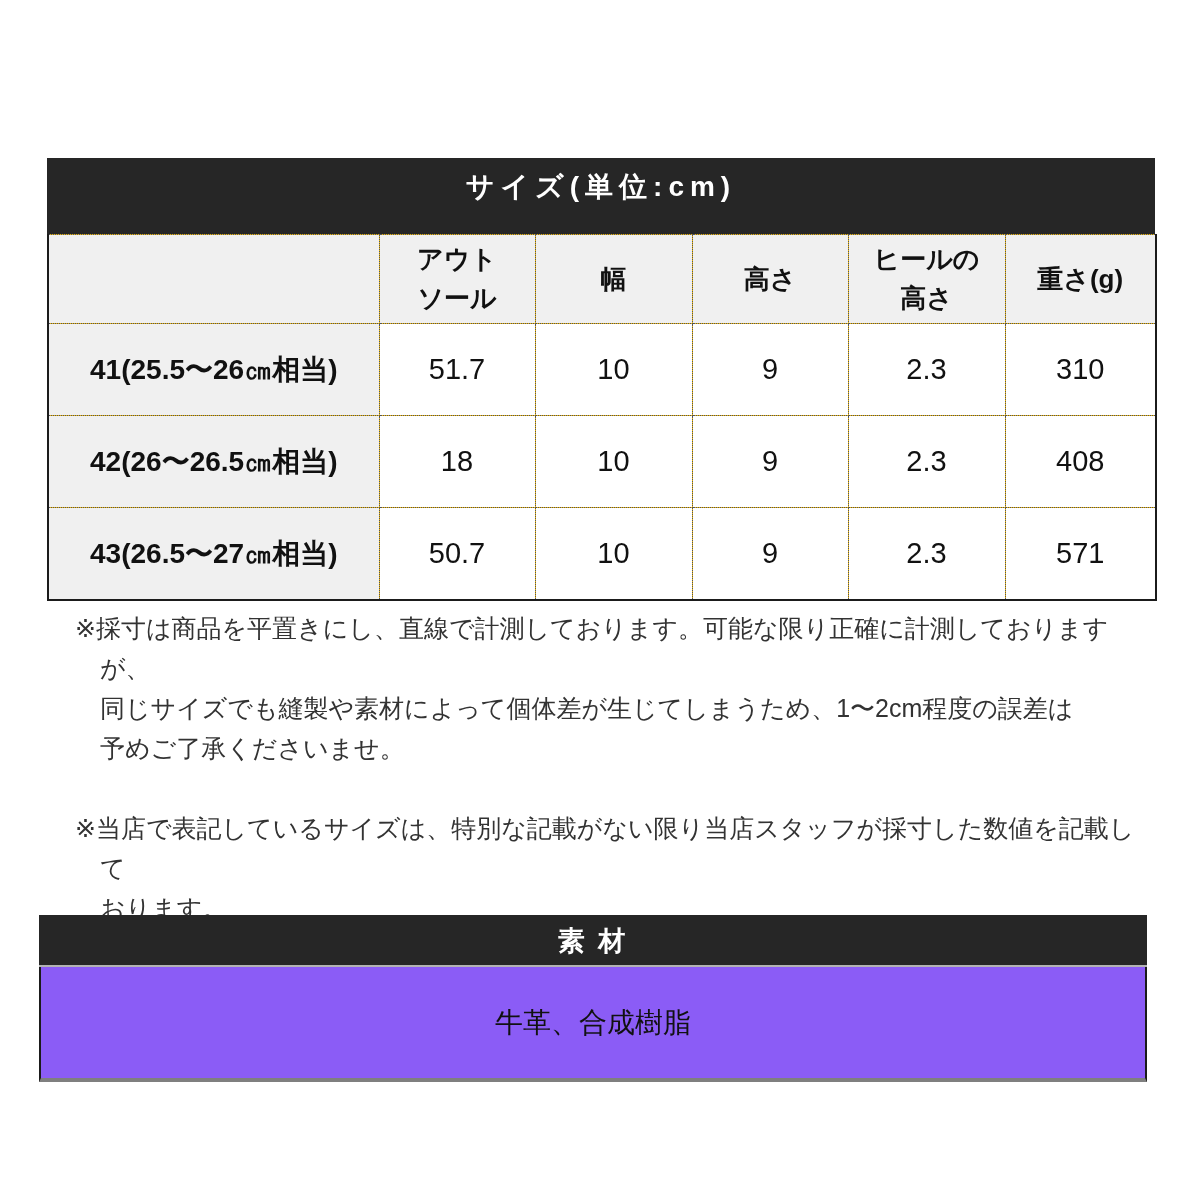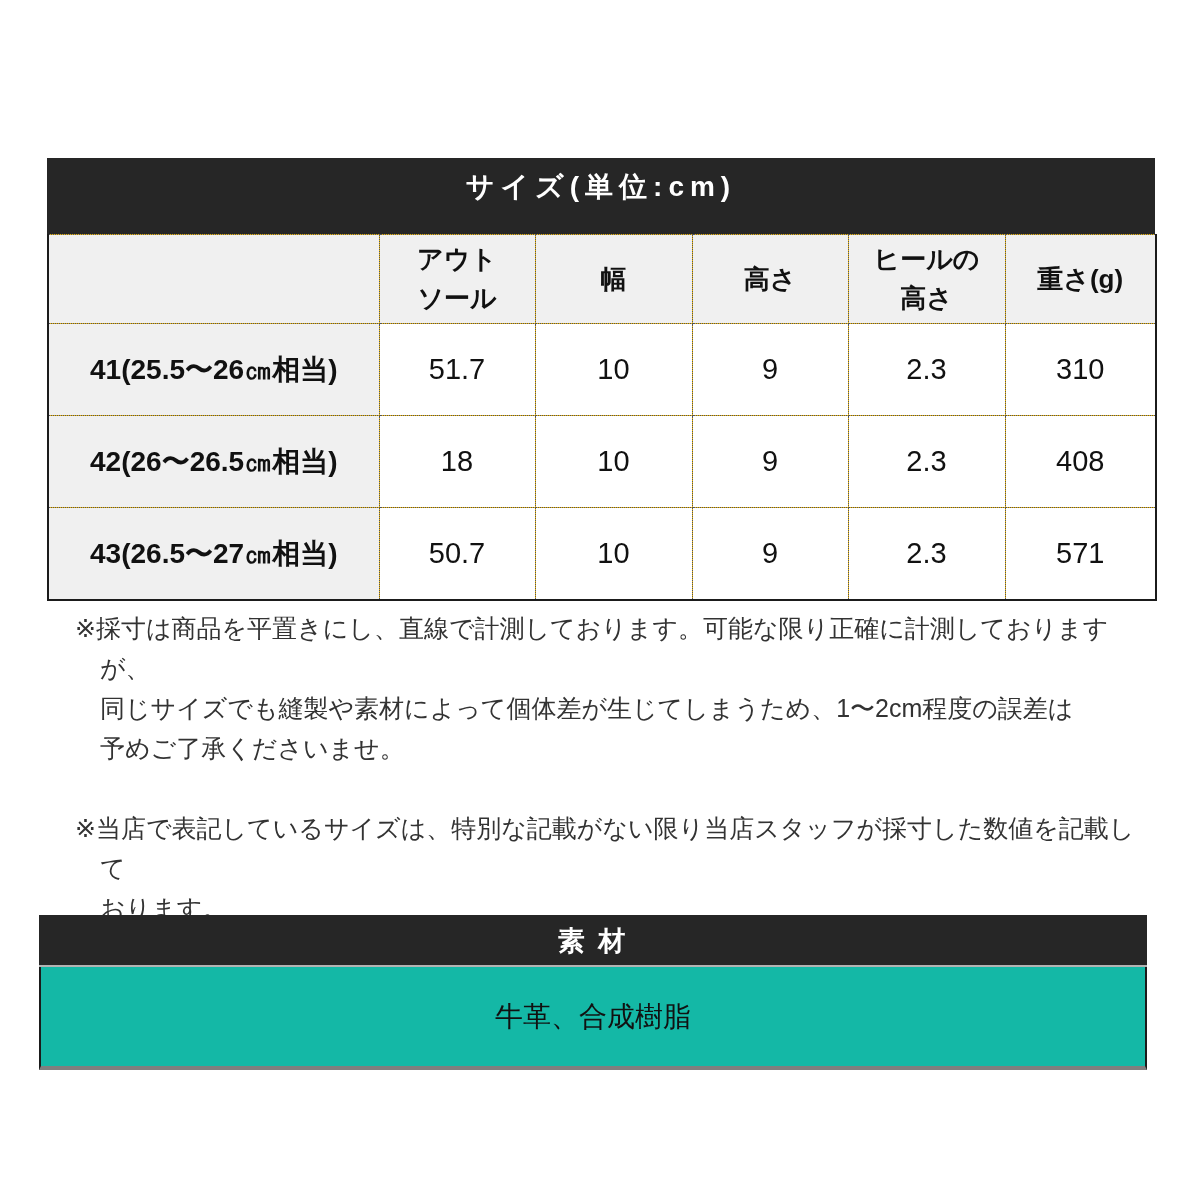--- a/index.html
+++ b/index.html
@@ -102,22 +102,22 @@
   }
   .material-bar {
     height: 52px;
     line-height: 52px;
     font-size: 27px;
     letter-spacing: 3px;
     border-bottom: 2px solid #b3b3b3;
   }
   .material-body {
     box-sizing: border-box;
-    height: 103px;
-    background: #14b8a6;
+    height: 115px;
+    background: #8b5cf6;
     border-left: 2px solid #1b1b1b;
     border-right: 2px solid #1b1b1b;
     border-bottom: 4px solid #7f7f7f;
     display: flex;
     align-items: center;
     justify-content: center;
     font-size: 28px;
     color: #111111;
   }
 </style>

